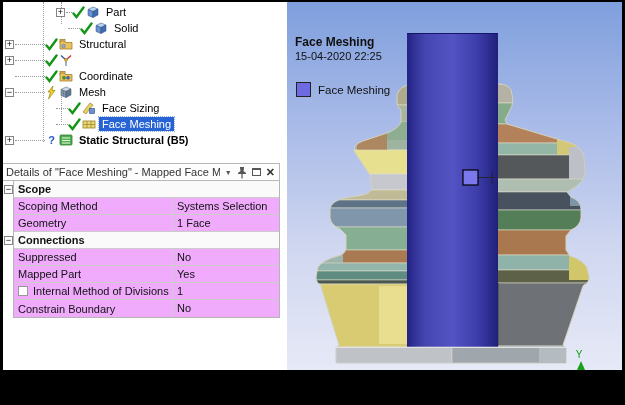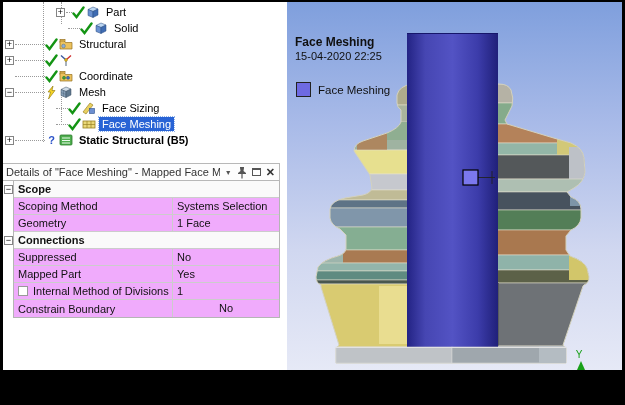--- a/index.html
+++ b/index.html
@@ -36,21 +36,21 @@
   
   .details{position:absolute;left:0;top:161px;width:277px;font-size:11px;color:#111;}
   .d-header{display:flex;align-items:center;height:18px;border:1px solid #b8b8b8;border-left:none;background:#fdfdfd;color:#333;box-sizing:border-box;padding:0 4px 0 3px;}
   .d-title{flex:1;overflow:hidden;white-space:nowrap;}
   .hicon{flex:none;margin-left:5px;color:#555;cursor:default;}
   .hicon.dd{font-size:7px;}
   .hicon.float{width:9px;height:8px;box-sizing:border-box;border:1px solid #555;border-top:2px solid #555;}
   .hicon.close{font-size:11px;font-weight:bold;color:#333;}
   .d-body{position:relative;margin-left:10px;border:1px solid #b5b5b5;border-top:none;width:267px;box-sizing:border-box;}
   .drow{display:flex;height:17px;line-height:16px;border-bottom:1px solid #cccccc;box-sizing:border-box;background:#f0abfc;}
-  .drow:last-child{border-bottom:none;gap:42px;}
+  .drow:last-child{border-bottom:none;}
   .drow .c1{width:159px;box-sizing:border-box;border-right:1px solid #cccccc;padding-left:4px;overflow:hidden;white-space:nowrap;display:flex;align-items:center;}
   .drow .c2{flex:1;padding-left:4px;overflow:hidden;white-space:nowrap;}
   .drow.section{font-weight:bold;background:#fafafa;}
   .drow.section .c1{border-right:none;width:100%;}
   .cbx{flex:none;width:10px;height:10px;box-sizing:border-box;border:1px solid #999;background:#fff;margin-right:5px;}
   .sgutter{position:absolute;width:9px;height:9px;box-sizing:border-box;border:1px solid #848484;background:#fff;font-size:9px;line-height:6px;text-align:center;color:#000;left:-10px;}
   .sgutter::before{content:"\2212";}
   .sg1{top:4px;}
   .sg2{top:55px;}
 

